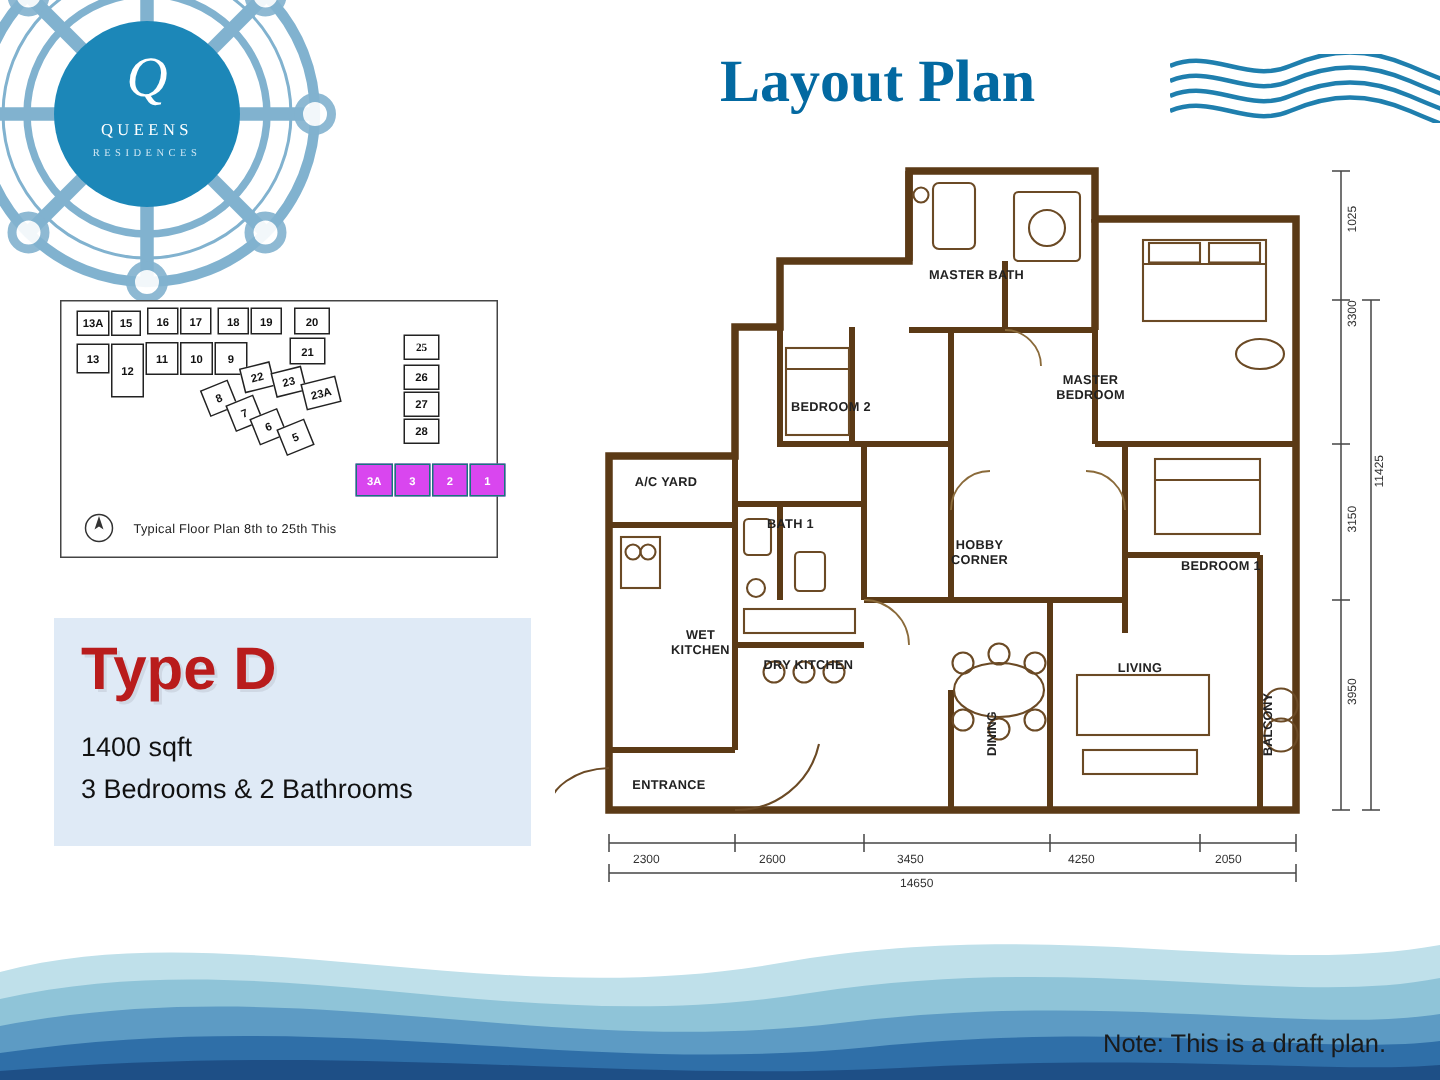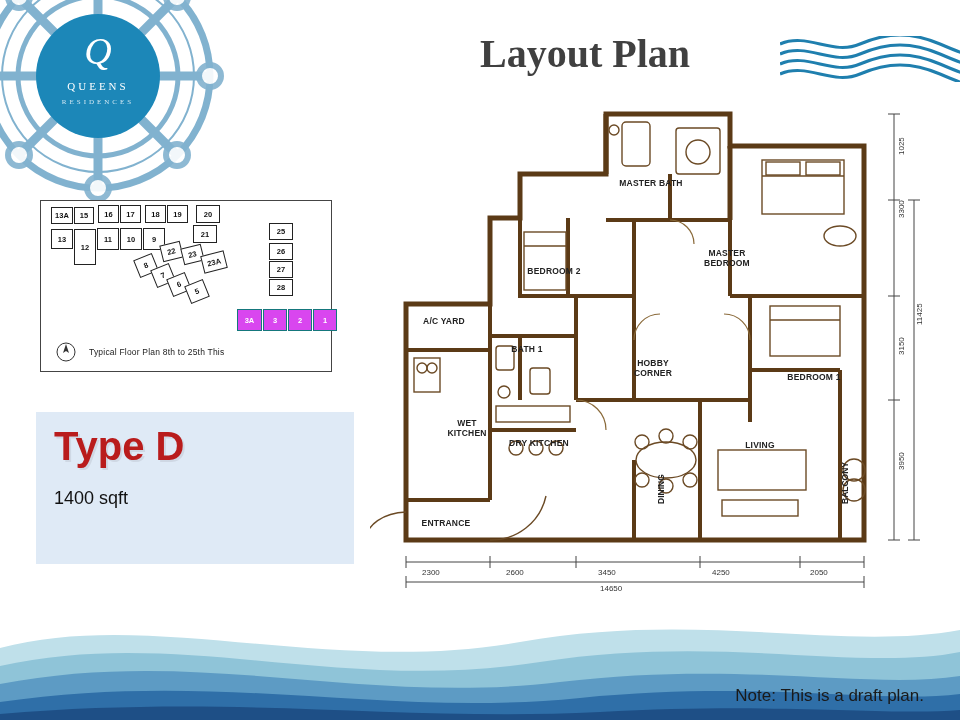--- a/index.html
+++ b/index.html
@@ -12,21 +12,21 @@
   .stage{position:absolute;left:0;top:0;width:960px;height:720px;}
 
   
   .wheel{position:absolute;left:-20px;top:-22px;width:270px;height:250px;}
   .wheel svg{display:block;}
 
   
   .title{
     position:absolute;left:440px;top:30px;width:290px;
     font-family:"Liberation Serif", serif;
-    font-weight:bold;font-size:40px;color:#404040;text-align:center;
+    font-weight:bold;font-size:40px;color:#0369a1;text-align:center;
   }
   .wave-top{position:absolute;left:780px;top:36px;width:190px;height:46px;}
 
   
   .keyplan{
     position:absolute;left:40px;top:200px;width:290px;height:170px;
     background:#fff;border:1px solid #444;
   }
   .keyplan .kp-caption{
     position:absolute;left:48px;top:146px;font-size:8.5px;color:#222;
@@ -186,21 +186,21 @@
         </div>
         <div class="unit" style="left: 112px; top: 65px; width: 20px; height: 19px; transform: rotate(-22deg);">
           <span>7</span>
         </div>
         <div class="unit" style="left: 128px; top: 74px; width: 20px; height: 19px; transform: rotate(-22deg);">
           <span>6</span>
         </div>
         <div class="unit" style="left: 146px; top: 81px; width: 20px; height: 19px; transform: rotate(-22deg);">
           <span>5</span>
         </div>
-        <div class="unit" style="left: 228px; top: 22px; width: 24px; height: 17px;">
+        <div class="unit" style="left: 228px; top: 22px; width: 24px; height: 17px; font-family: Liberation Serif, serif;">
           <span>25</span>
         </div>
         <div class="unit" style="left: 228px; top: 42px; width: 24px; height: 17px;">
           <span>26</span>
         </div>
         <div class="unit" style="left: 228px; top: 60px; width: 24px; height: 17px;">
           <span>27</span>
         </div>
         <div class="unit" style="left: 228px; top: 78px; width: 24px; height: 17px;">
           <span>28</span>
@@ -223,20 +223,21 @@
         <circle cx="11" cy="11" r="9" fill="none" stroke="#333" stroke-width="1"></circle>
         <path d="M11 3 L14 12 L11 10 L8 12 Z" fill="#333"></path>
       </svg>
     </div>
     <div class="kp-caption">Typical Floor Plan 8th to 25th This</div>
   </div>
 
   <div class="typecard">
     <div class="type-title">Type D</div>
     <div class="line1">1400 sqft</div>
+    <div class="line2">3 Bedrooms &amp; 2 Bathrooms</div>
   </div>
 
   <div class="plan">
     <svg width="570" height="500" viewBox="0 0 570 500" xmlns="http://www.w3.org/2000/svg">
       <g stroke="#5b3a16" fill="none" stroke-width="5">
 
         <path d="M236 14 L360 14 L360 46 L494 46 L494 440 L36 440 L36 204 L120 204 L120 118 L150 118 L150 74 L236 74 Z"></path>
 
         <path d="M236 14 L236 74"></path>
         <path d="M360 46 L360 120"></path>

